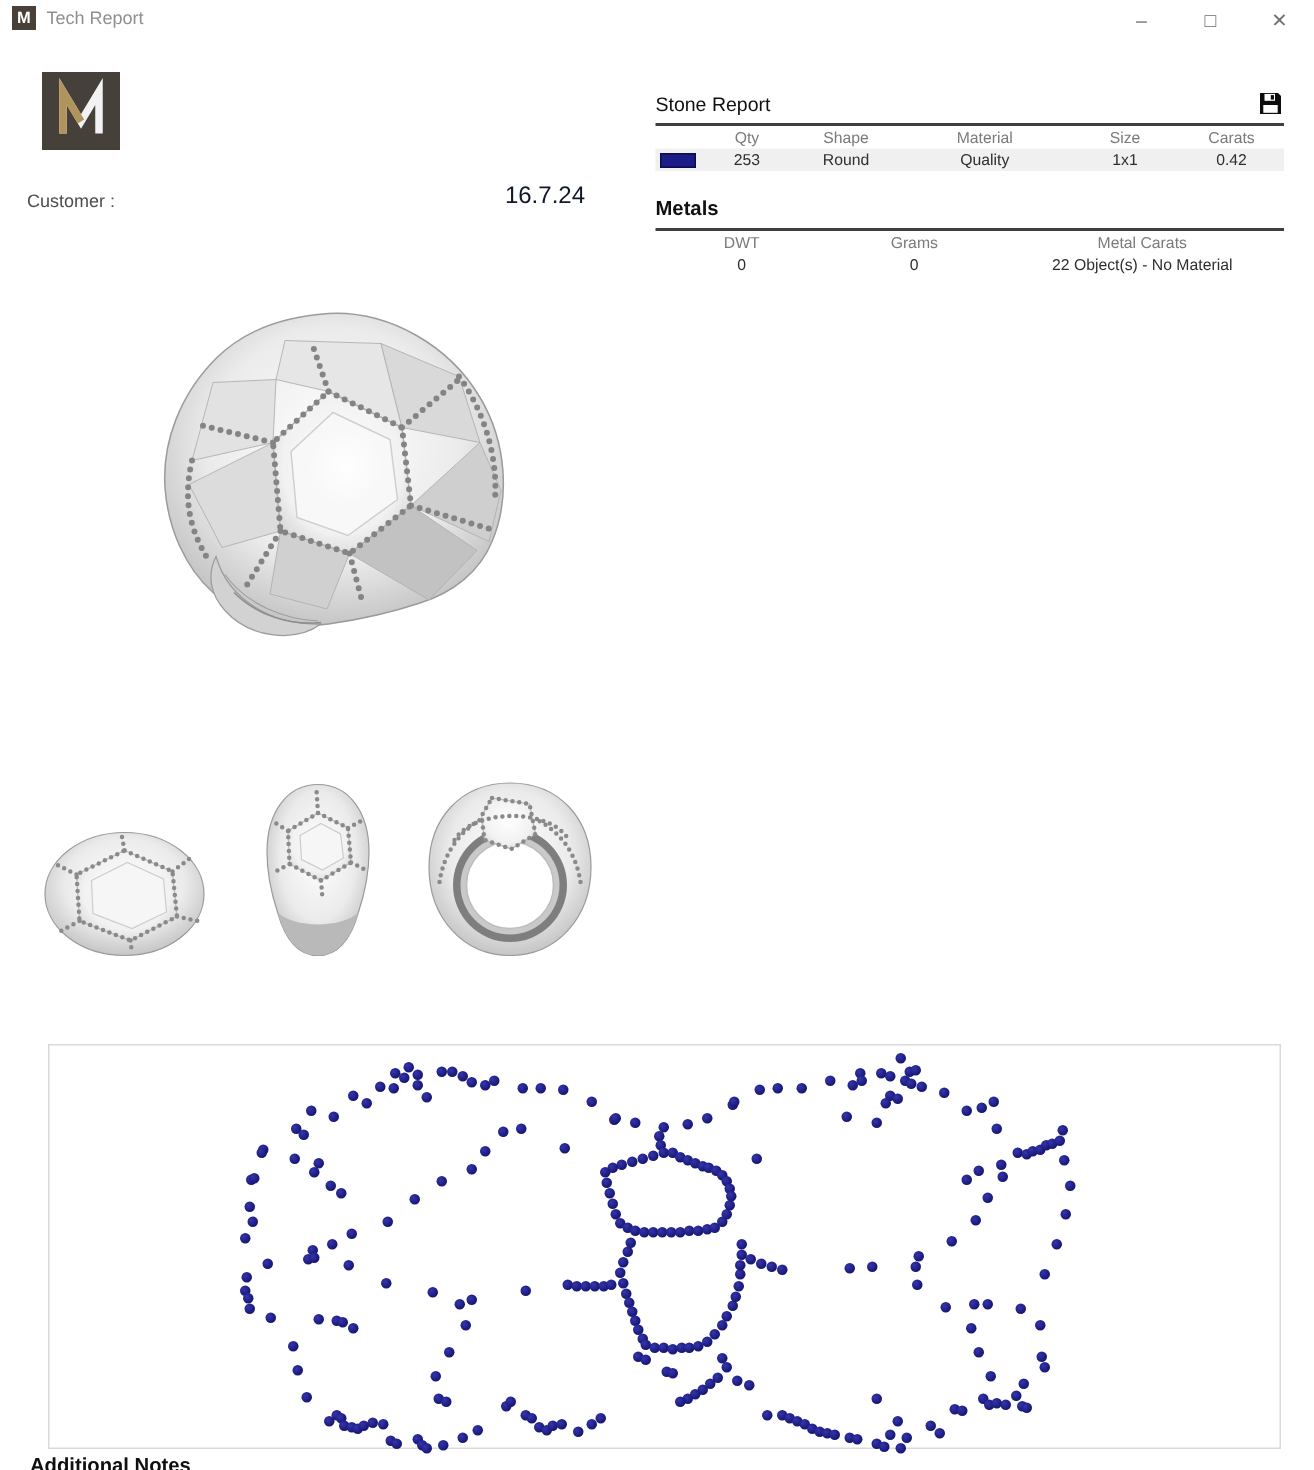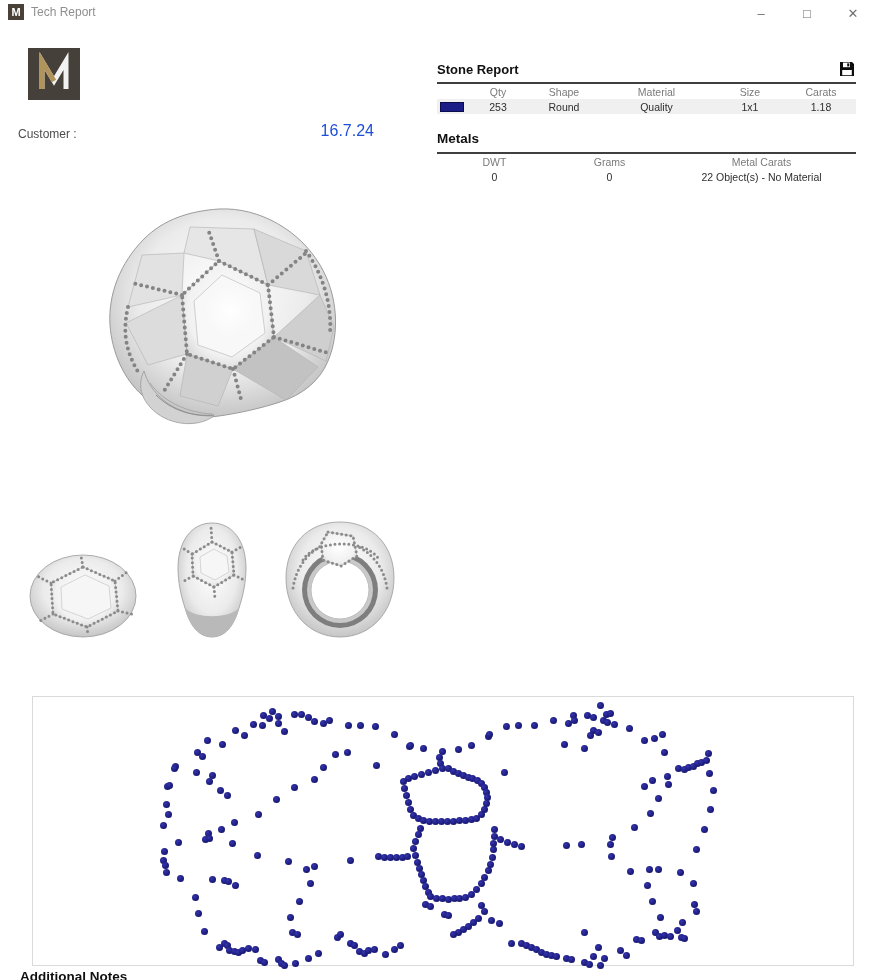--- a/index.html
+++ b/index.html
@@ -11,28 +11,28 @@
   .titlebar .appicon { position:absolute; left:8px; top:4px; width:16px; height:16px; background:#494138;
     color:#fff; font-size:11px; font-weight:bold; text-align:center; line-height:16px; }
   .titlebar .apptitle { position:absolute; left:31px; top:5px; font-size:12px; color:#8f8f8f; }
   .winbtns { position:absolute; right:0; top:0; height:26px; display:flex; }
   .winbtn { width:46px; height:26px; display:flex; align-items:center; justify-content:center;
     color:#6f6f6f; font-size:13px; cursor:pointer; }
 
   
   .logo { position:absolute; left:28px; top:48px; width:52px; height:52px; }
   .customer { position:absolute; left:18px; top:127px; font-size:12px; color:#4d4d4d; }
-  .date { position:absolute; left:282px; top:122px; width:92px; text-align:right; font-size:16px; color:#1d4ed8; }
+  .date { position:absolute; left:298px; top:122px; width:92px; text-align:right; font-size:16px; color:#0f172a; }
 
   
   .rightcol { position:absolute; left:437px; top:53px; width:419px; }
   .banner { height:26px; background:#b3b3b3; color:#ffffff; font-size:18px; font-weight:bold;
     text-align:right; line-height:26px; padding-right:6px; letter-spacing:.2px; }
   .sr-head { display:flex; align-items:center; justify-content:space-between; height:26px; margin-top:3px; }
-  .sec-title { font-size:13px; font-weight:bold; color:#101010; }
+  .sec-title { font-size:13px; font-weight:normal; color:#101010; }
   .save-btn { width:18px; height:18px; cursor:pointer; }
   .tbl { width:100%; border-top:2px solid #3f3f3f; font-size:10.5px; }
   .trow { display:flex; height:15px; align-items:center; }
   .trow.hdr { color:#7a7a7a; }
   .trow.shade { background:#f0f0f0; color:#2e2e2e; }
   .trow.plain { background:#fff; color:#2e2e2e; }
   .c { text-align:center; }
   .sw { width:30px; display:flex; align-items:center; }
   .swatch { width:24px; height:10px; margin-left:3px; border:1px solid #0b0b4e; background:#1c1c87; }
   .cw1{width:62px}.cw2{width:70px}.cw3{width:115px}.cw4{width:72px}.cw5{width:70px}
@@ -106,21 +106,21 @@
         <div class="c cw5">Carats</div>
       </div>
       <div class="trow shade">
         <div class="sw">
             <span class="swatch" style="background: rgb(28, 28, 135);"></span>
           </div>
         <div class="c cw1">253</div>
         <div class="c cw2">Round</div>
         <div class="c cw3">Quality</div>
         <div class="c cw4">1x1</div>
-        <div class="c cw5">1.18</div>
+        <div class="c cw5">0.42</div>
       </div>
     </div>
 
     <div class="metals-title">Metals</div>
 
     <div class="tbl">
       <div class="trow hdr">
         <div class="c mw1">DWT</div>
         <div class="c mw2">Grams</div>
         <div class="c mw3">Metal Carats</div>

